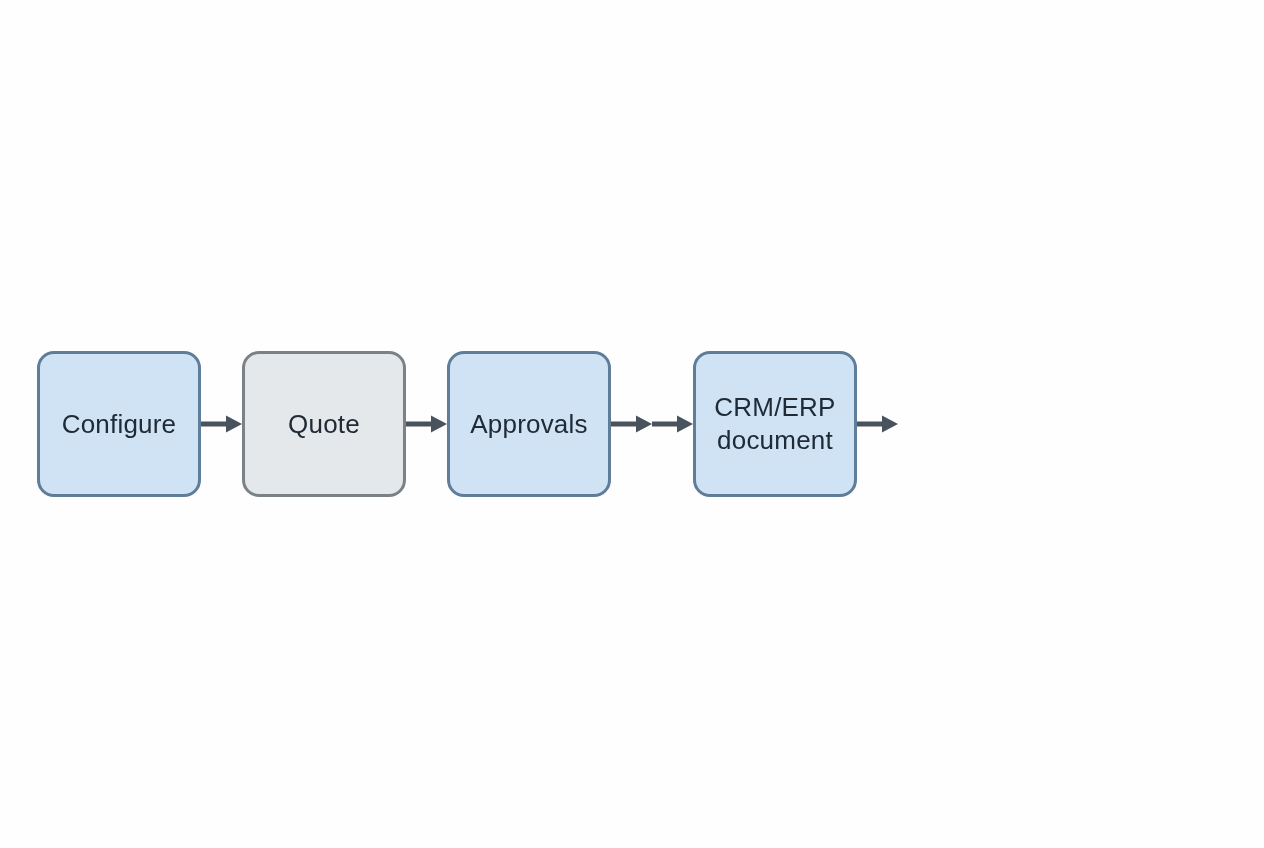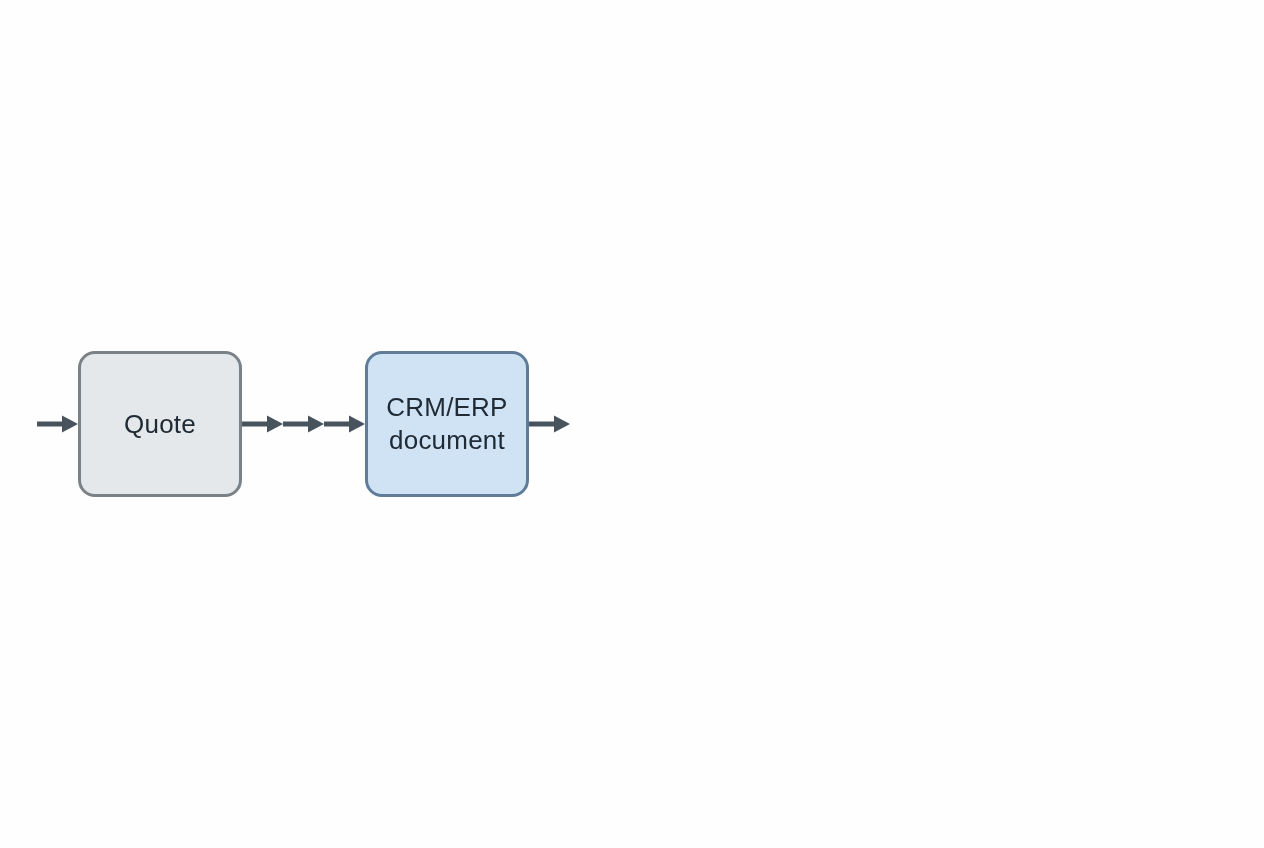--- a/index.html
+++ b/index.html
@@ -60,35 +60,41 @@
   }
   .arrow .head {
     fill: var(--arrow, #49535d);
   }
 </style>
 </head>
 <body>
 
 <div class="flow">
 
+  <div class="node blue">
+    <span class="label">Configure</span>
+  </div>
 
   <svg class="arrow" viewBox="0 0 41 18" aria-hidden="true">
     <line class="shaft" x1="0" y1="9" x2="27" y2="9"></line>
     <polygon class="head" points="25,0.5 41,9 25,17.5"></polygon>
   </svg>
 
   <div class="node gray">
     <span class="label">Quote</span>
   </div>
 
   <svg class="arrow" viewBox="0 0 41 18" aria-hidden="true">
     <line class="shaft" x1="0" y1="9" x2="27" y2="9"></line>
     <polygon class="head" points="25,0.5 41,9 25,17.5"></polygon>
   </svg>
 
+  <div class="node blue">
+    <span class="label">Approvals</span>
+  </div>
 
   <svg class="arrow" viewBox="0 0 41 18" aria-hidden="true">
     <line class="shaft" x1="0" y1="9" x2="27" y2="9"></line>
     <polygon class="head" points="25,0.5 41,9 25,17.5"></polygon>
   </svg>
 
 
   <svg class="arrow" viewBox="0 0 41 18" aria-hidden="true">
     <line class="shaft" x1="0" y1="9" x2="27" y2="9"></line>
     <polygon class="head" points="25,0.5 41,9 25,17.5"></polygon>

